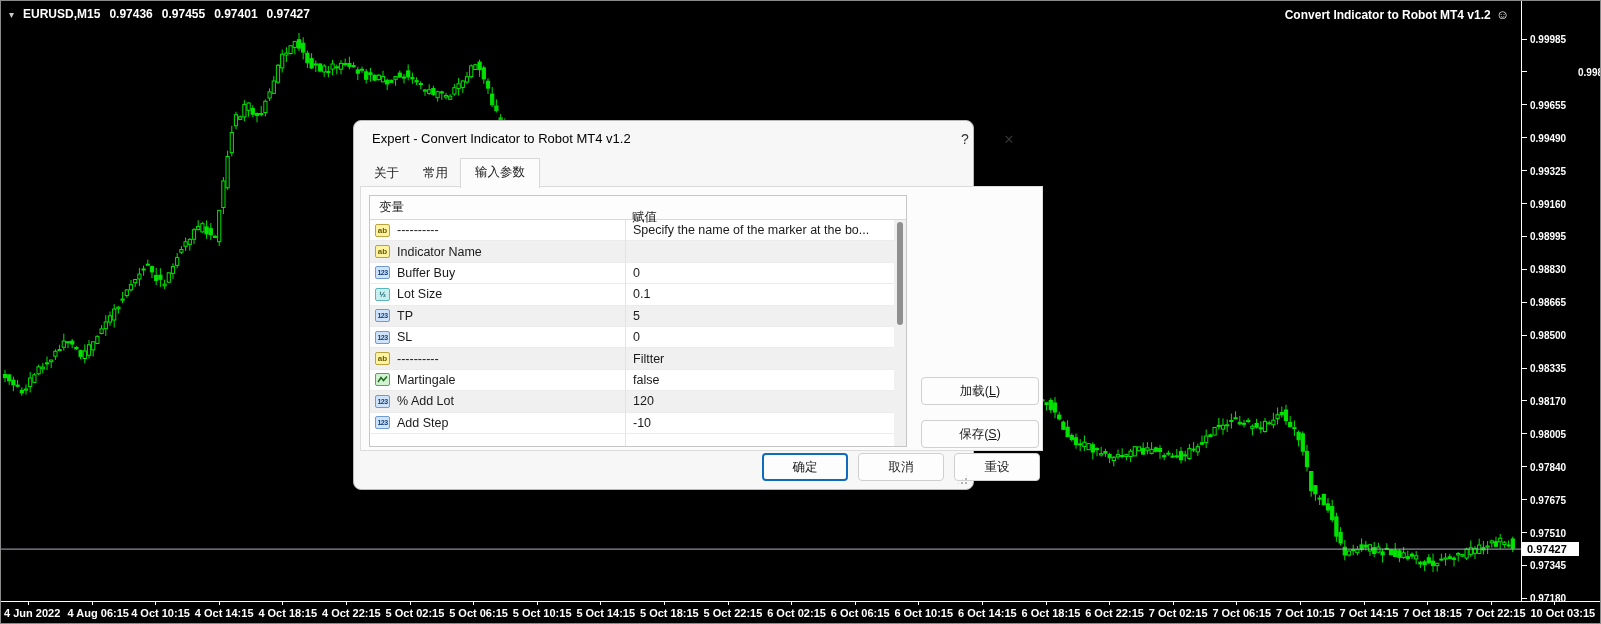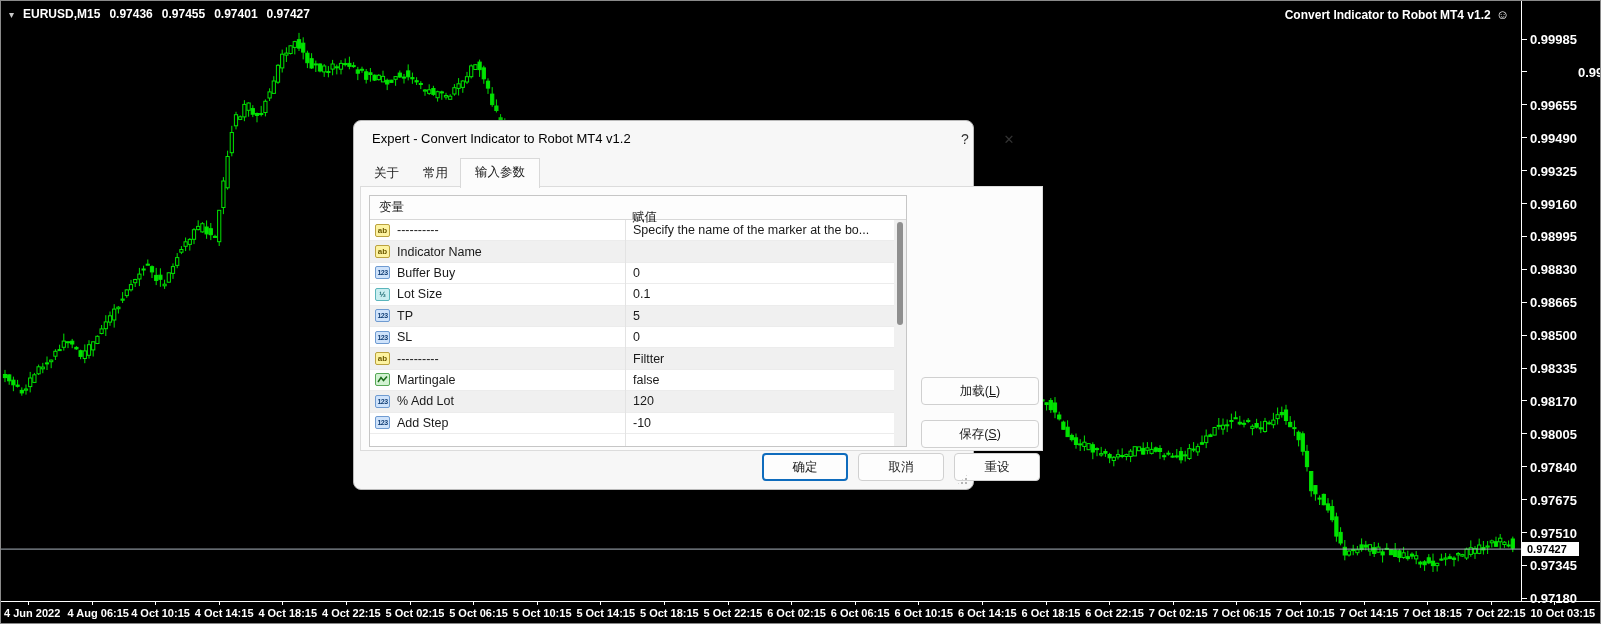--- a/index.html
+++ b/index.html
@@ -14,21 +14,21 @@
   .ohlc-line { position:absolute; left:8px; top:6px; display:flex; gap:9px;
     color:#fff; font-size:12px; font-weight:bold; align-items:center; }
   .sym-caret { color:#c8c8c8; font-size:10px; font-weight:normal; }
   .overlay-label { position:absolute; right:91px; top:6px; display:flex; gap:5px;
     color:#fff; font-size:12px; font-weight:bold; align-items:center; }
   .overlay-smiley { font-weight:normal; font-size:13px; }
   .v-sep { position:absolute; left:1520px; top:0; width:1px; height:600px; background:#fff; }
   .h-sep { position:absolute; left:0; top:600px; width:1601px; height:1px; background:#fff; }
   #price-axis { position:absolute; left:1521px; top:0; width:80px; height:600px; }
   .plabel { position:absolute; left:8px; transform:translateY(-50%);
-    color:#fff; font-size:13px; font-weight:bold; white-space:nowrap; }
+    color:#fff; font-size:10px; font-weight:bold; white-space:nowrap; }
   .ptick { position:absolute; left:0; width:5px; height:1px; background:#fff; }
   #price-tag { position:absolute; left:1520px; transform:translateY(-50%);
     background:#fff; color:#000; font-size:11px; font-weight:bold;
     padding:1px 4px 1px 6px; min-width:58px; }
   #time-axis { position:absolute; left:0; top:601px; width:1601px; height:23px; }
   .tlabel { position:absolute; top:5px; color:#fff; font-size:11px; font-weight:bold; white-space:nowrap; }
   .ttick { position:absolute; top:0; width:1px; height:3px; background:#fff; }
   
   .dialog { position:absolute; left:352px; top:119px; width:621px; height:370px;
     background:#f7f7f7; border:1px solid #b9b9b9; border-radius:8px;

